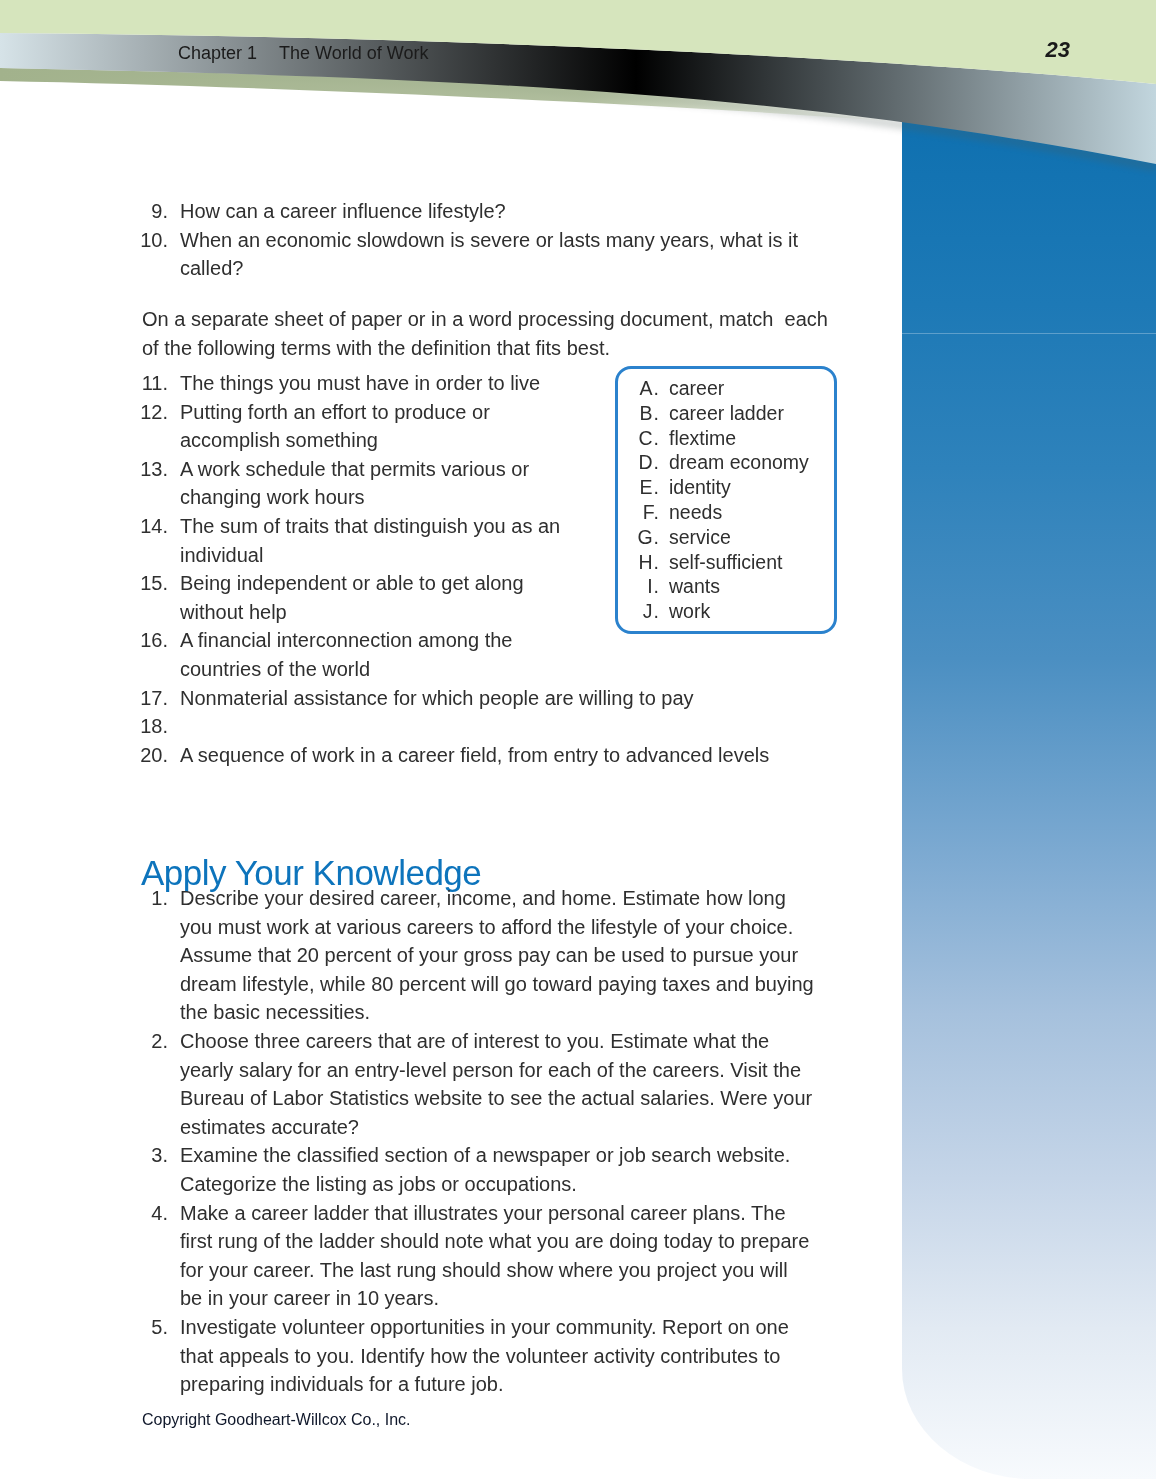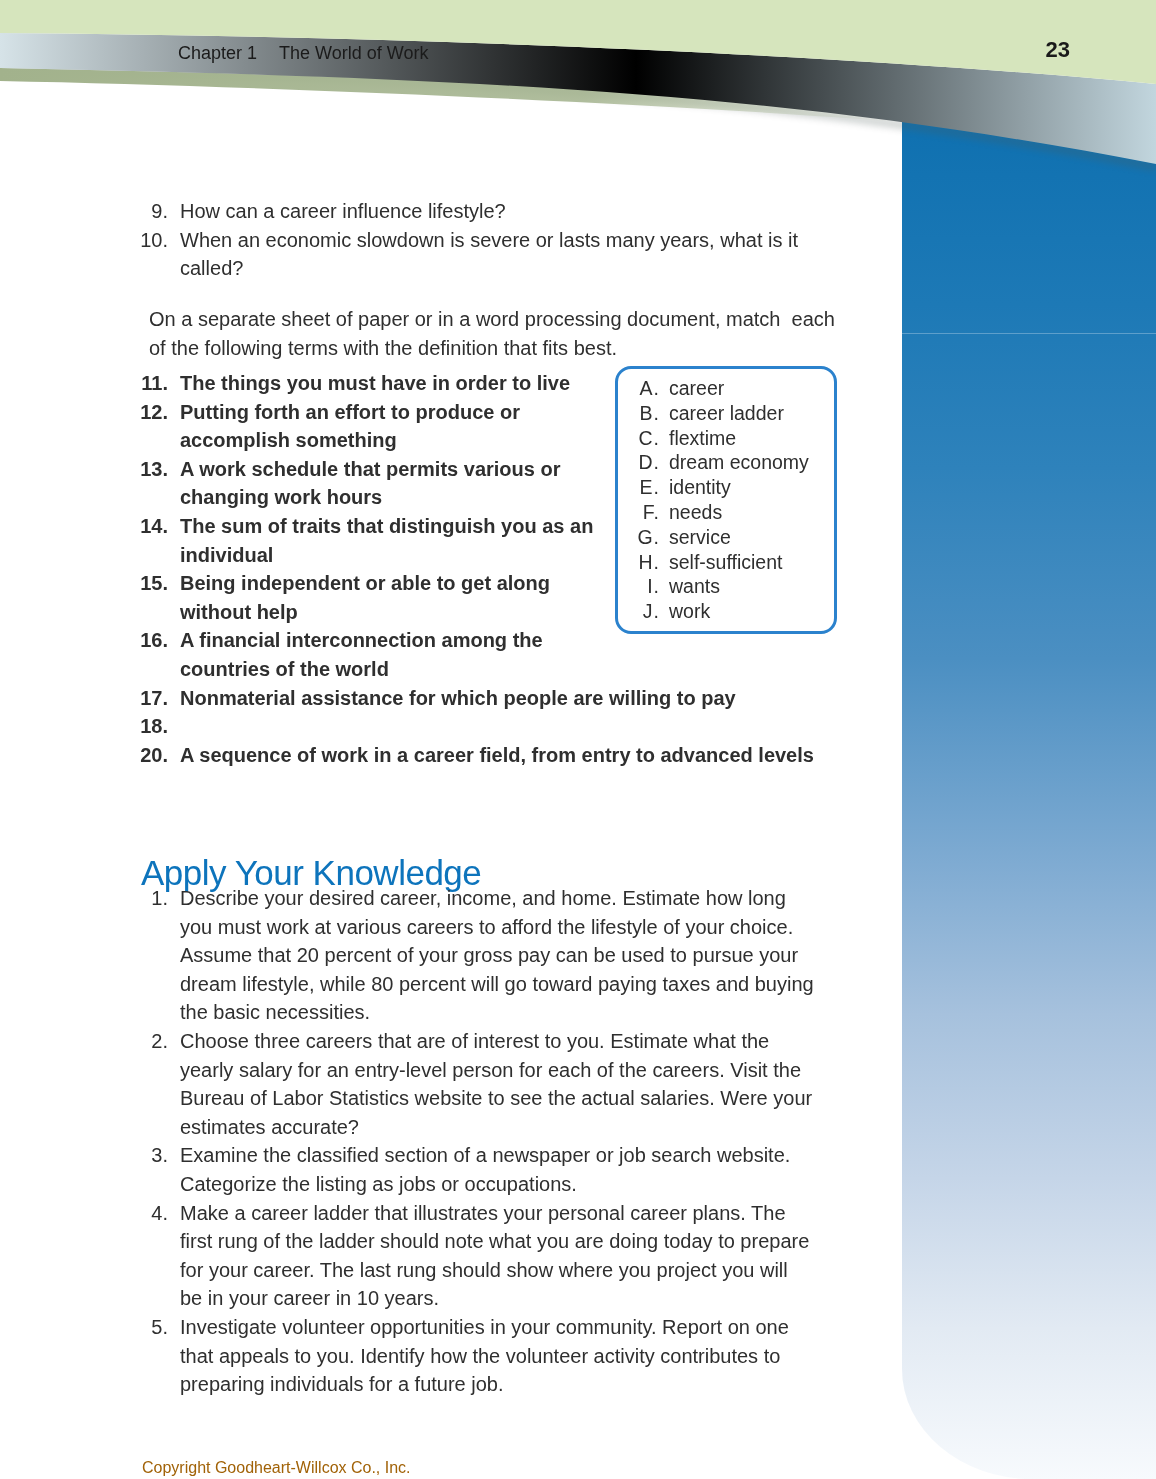--- a/index.html
+++ b/index.html
@@ -31,34 +31,34 @@
     z-index: 2; pointer-events: none;
   }
   
   #running-head {
     position: absolute; left: 142px; top: 43px; z-index: 3;
     font-size: 18px; color: #1b1b1b; margin-left: 36px;
   }
   #running-head .chapter { margin-right: 22px; }
   #page-number {
     position: absolute; right: 86px; top: 37px; z-index: 3;
-    font-size: 22px; font-weight: bold; color: #1a1a1a;
+    font-size: 22px; font-weight: bold; color: #1a1a1a; font-style: italic;
   }
   
   .list { position: absolute; z-index: 3; }
   .li { display: flex; line-height: 28.6px; font-size: 20px; }
   .li .num { flex: none; width: 36px; text-align: right; margin-right: 12px; }
   .li .txt { white-space: pre-wrap; }
   #review-list  { left: 132px; top: 197px; }
-  #matching-list { left: 132px; top: 369px; font-weight: bold; }
+  #matching-list { left: 132px; top: 369px; }
   #apply-list   { left: 132px; top: 884px; width: 760px; }
   
   #instructions {
     position: absolute; left: 142px; top: 305px; width: 740px; z-index: 3;
-    font-size: 20px; line-height: 28.6px; white-space: pre-wrap; margin-left: 7px;
+    font-size: 20px; line-height: 28.6px; white-space: pre-wrap;
   }
   
   #terms-box {
     position: absolute; left: 615px; top: 366px; width: 222px; z-index: 4;
     box-sizing: border-box;
     border: 3px solid #2b82cd;
     border-radius: 16px;
     background: #ffffff;
     padding: 7px 8px 7px 16px;
   }
@@ -66,21 +66,21 @@
   .term-row .letter { flex: none; width: 26px; text-align: right; margin-right: 9px; letter-spacing: 1px; }
   
   #apply-heading {
     position: absolute; left: 141px; top: 830px; z-index: 3;
     font-size: 35px; font-weight: normal; letter-spacing: -0.5px;
     color: #0d74bc; line-height: 40px;
   }
   
   #copyright {
     position: absolute; left: 142px; top: 1410px; z-index: 3;
-    font-size: 16px; color: #a16207; line-height: 20px; margin-top: 48px;
+    font-size: 16px; color: #0f172a; line-height: 20px;
   }
 </style>
 </head>
 <body>
 
 <div id="edge-panel">
   <div class="seam"></div>
 </div>
 
 <svg id="header-art" width="1156" height="280" viewBox="0 0 1156 280">

